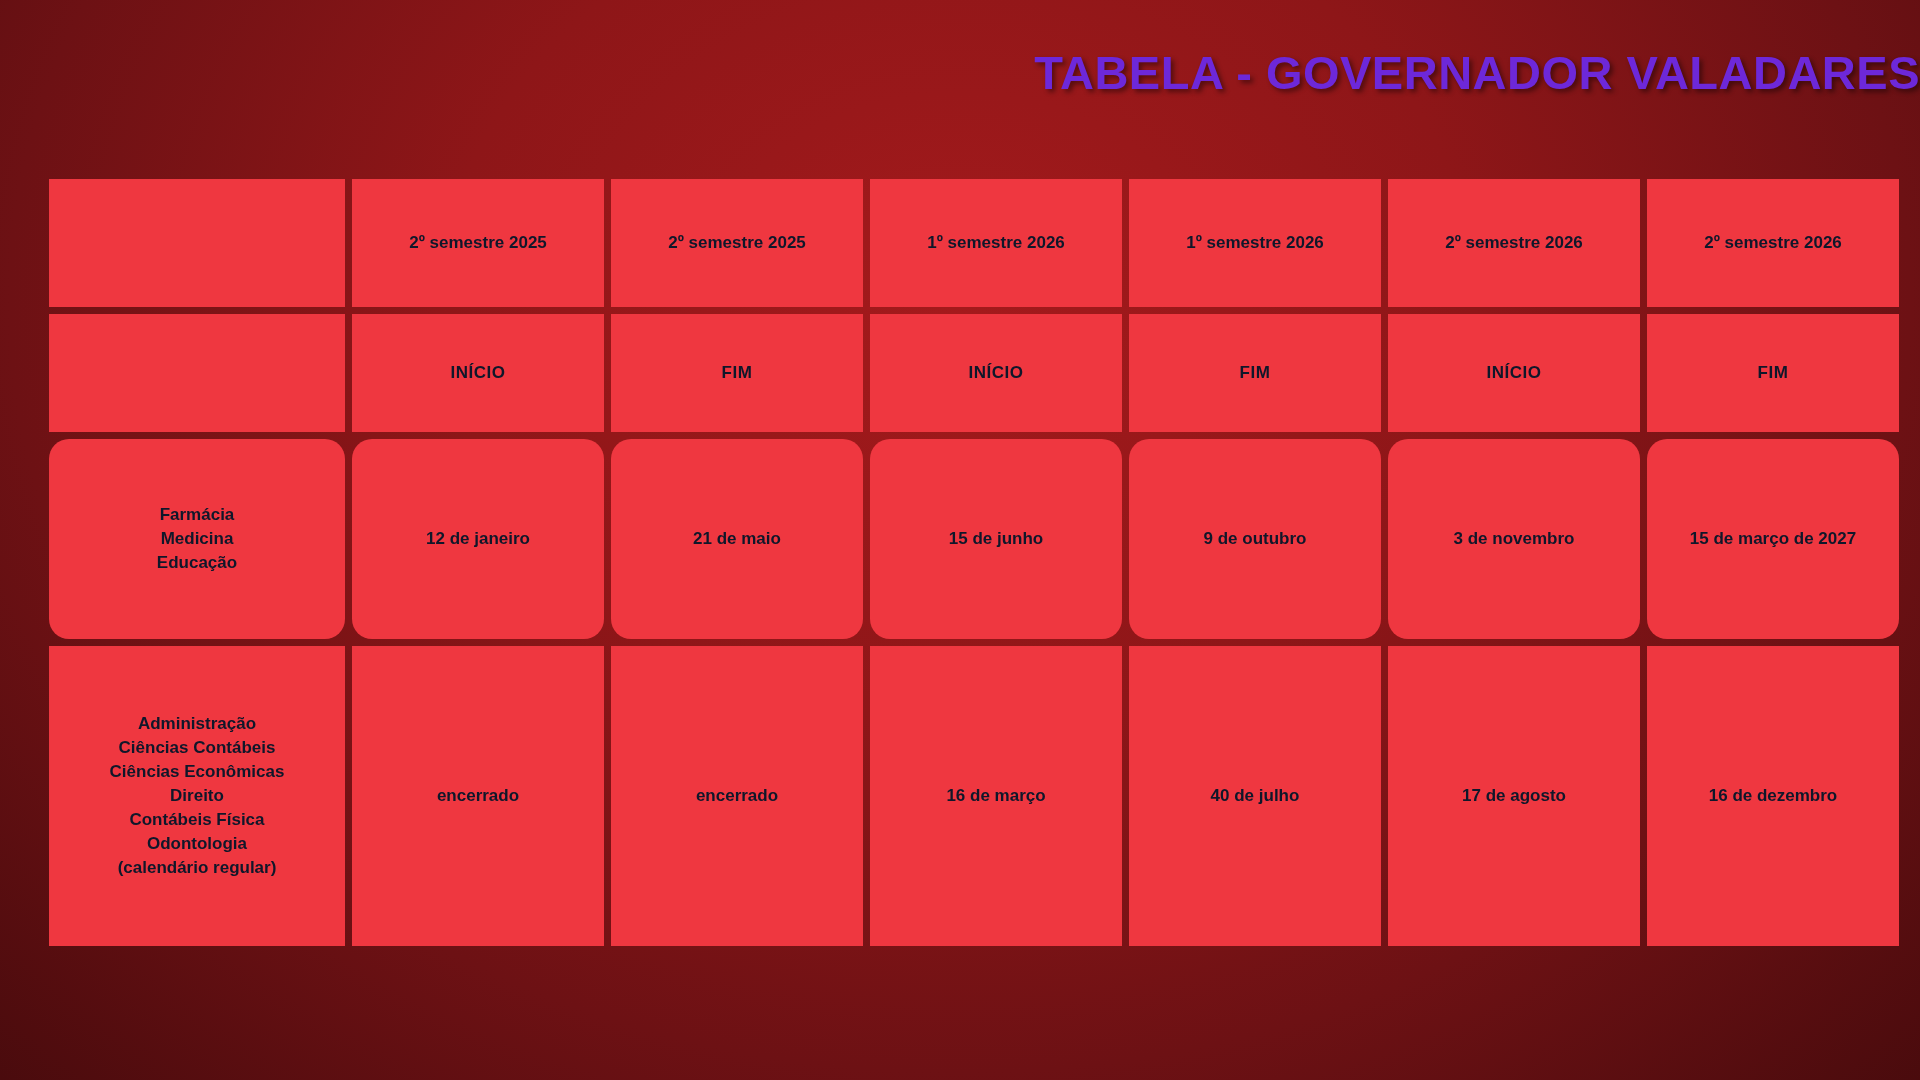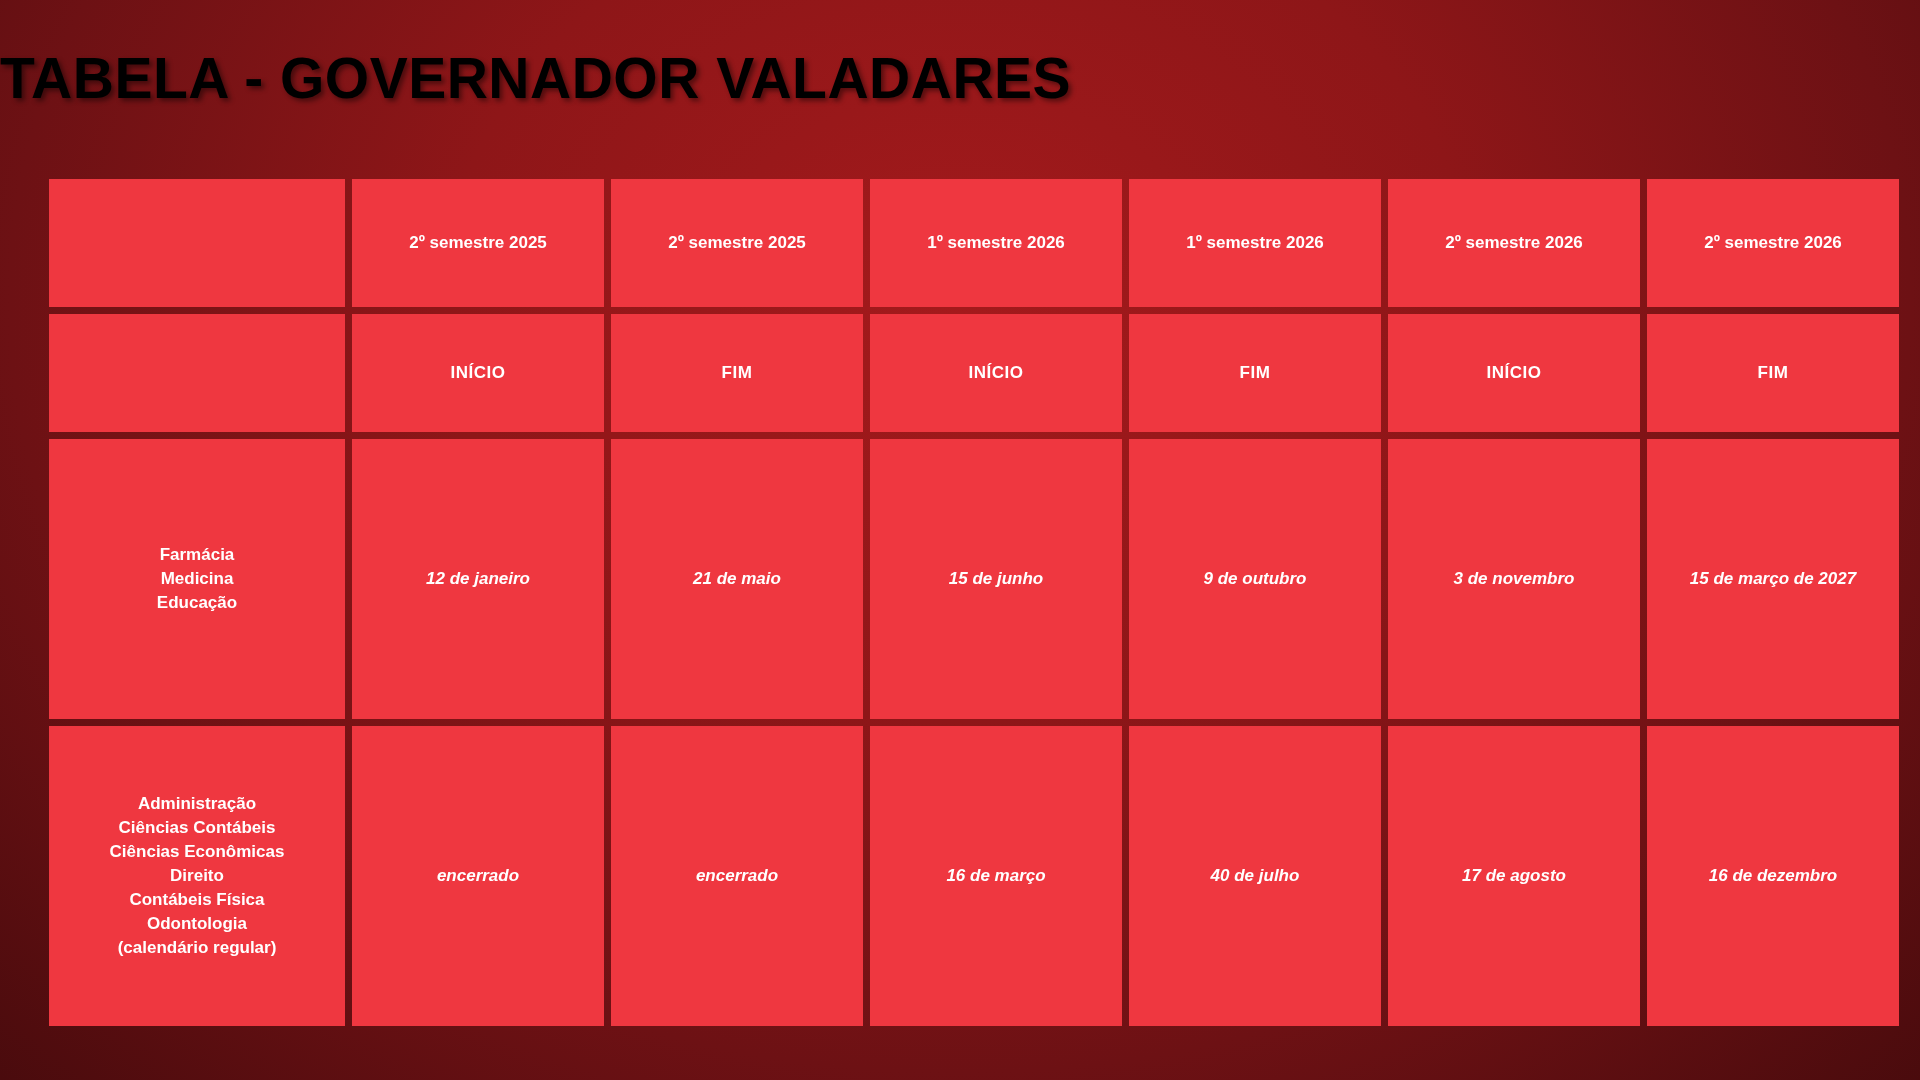--- a/index.html
+++ b/index.html
@@ -14,43 +14,43 @@
     background: radial-gradient(ellipse at 50% 28%, #a41a1c 0%, #8e1618 38%, #6d1114 70%, #4a0b0d 100%);
     color: #ffffff;
   }
   .page {
     position: relative;
     width: 1920px;
     height: 1080px;
     box-sizing: border-box;
   }
   .title {
-    text-align: left;
-    font-size: 57px;
+    text-align: right;
+    font-size: 47px;
     font-weight: bold;
     letter-spacing: 0.5px;
-    color: #000000;
+    color: #6d28d9;
     padding-top: 45px;
     text-shadow: 3px 3px 5px rgba(0,0,0,0.45);
   }
   .table-wrap {
     position: absolute;
     left: 42px;
     top: 172px;
     width: 1836px;
   }
   table.schedule {
     border-collapse: separate;
     border-spacing: 7px;
     width: 1836px;
     table-layout: fixed;
   }
   table.schedule td {
     background: #ef3740;
-    color: #ffffff;
+    color: #0f172a;
     text-align: center;
     vertical-align: middle;
     font-weight: bold;
     font-size: 17px;
     padding: 6px 8px;
     box-sizing: border-box;
   }
   td.corner-blank {
     background: transparent;
   }
@@ -65,26 +65,25 @@
     font-size: 33px;
     font-weight: bold;
     letter-spacing: 0.5px;
   }
   td.course-cell {
     line-height: 1.42;
     font-size: 19px;
     font-weight: bold;
     padding: 10px 6px;
   }
-  tr.row-1 td { height: 280px; }
+  tr.row-1 td { height: 200px; border-radius: 20px; }
   tr.row-2 td { height: 300px; }
   td.data-cell {
     font-size: 19px;
     font-weight: bold;
-    font-style: italic;
   }
   col.col-course { width: 296px; }
   col.col-data { width: 252px; }
   .course-line { display: block; }
 </style>
 </head>
 <body>
 
 <div class="page">
 

